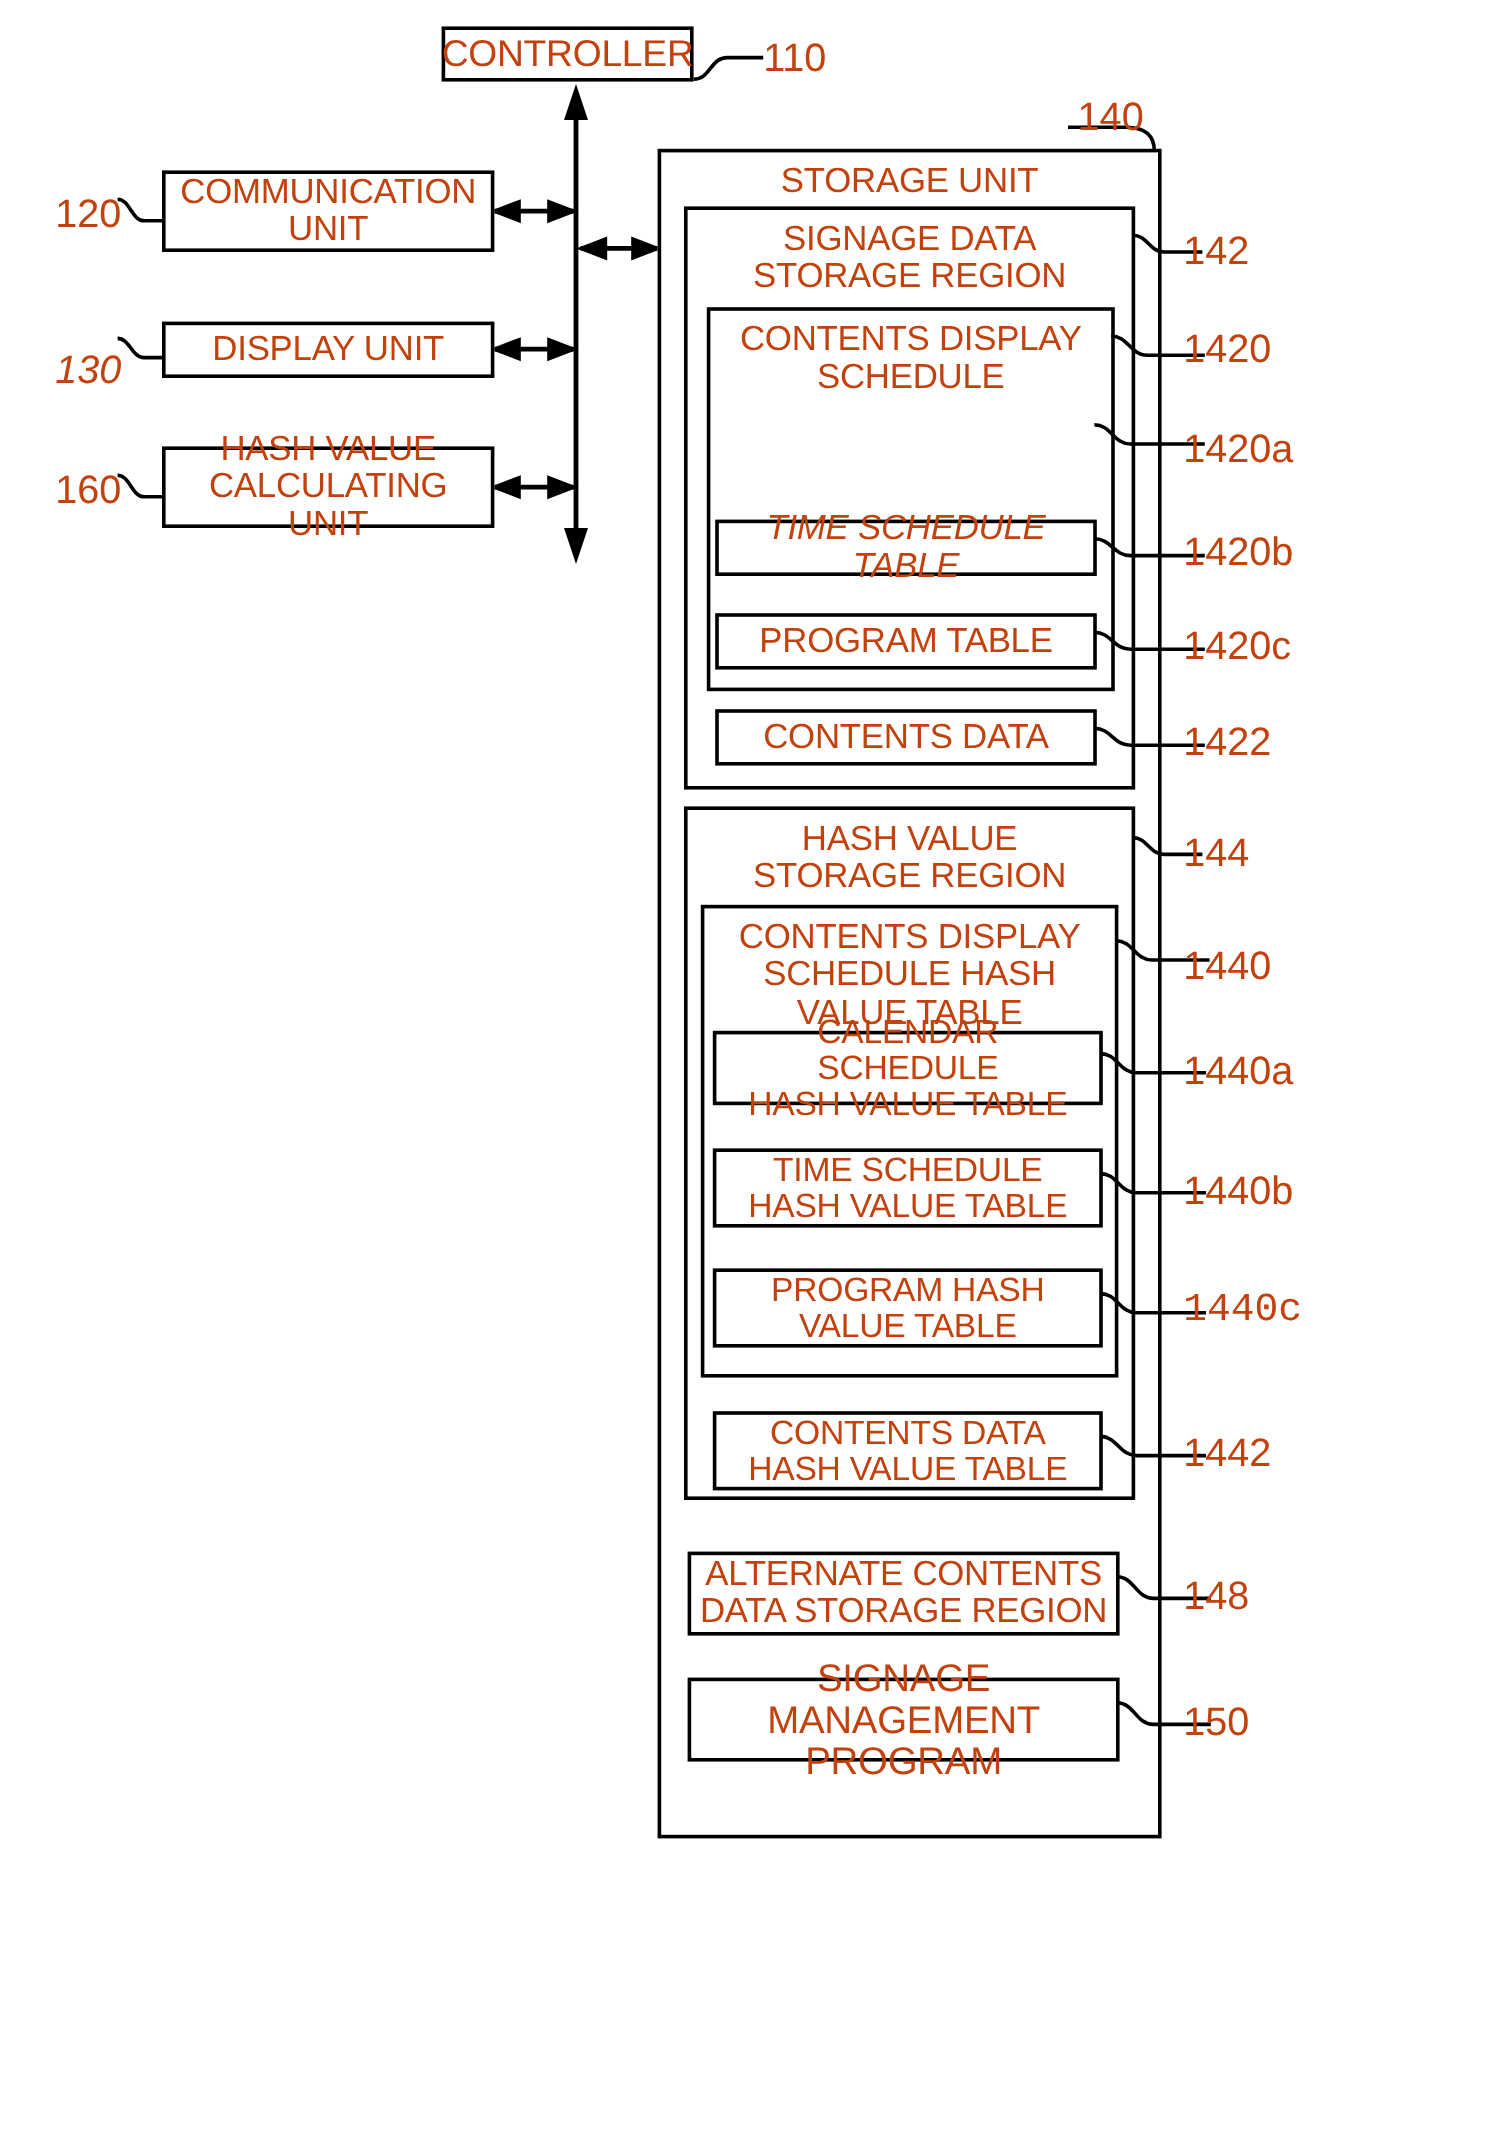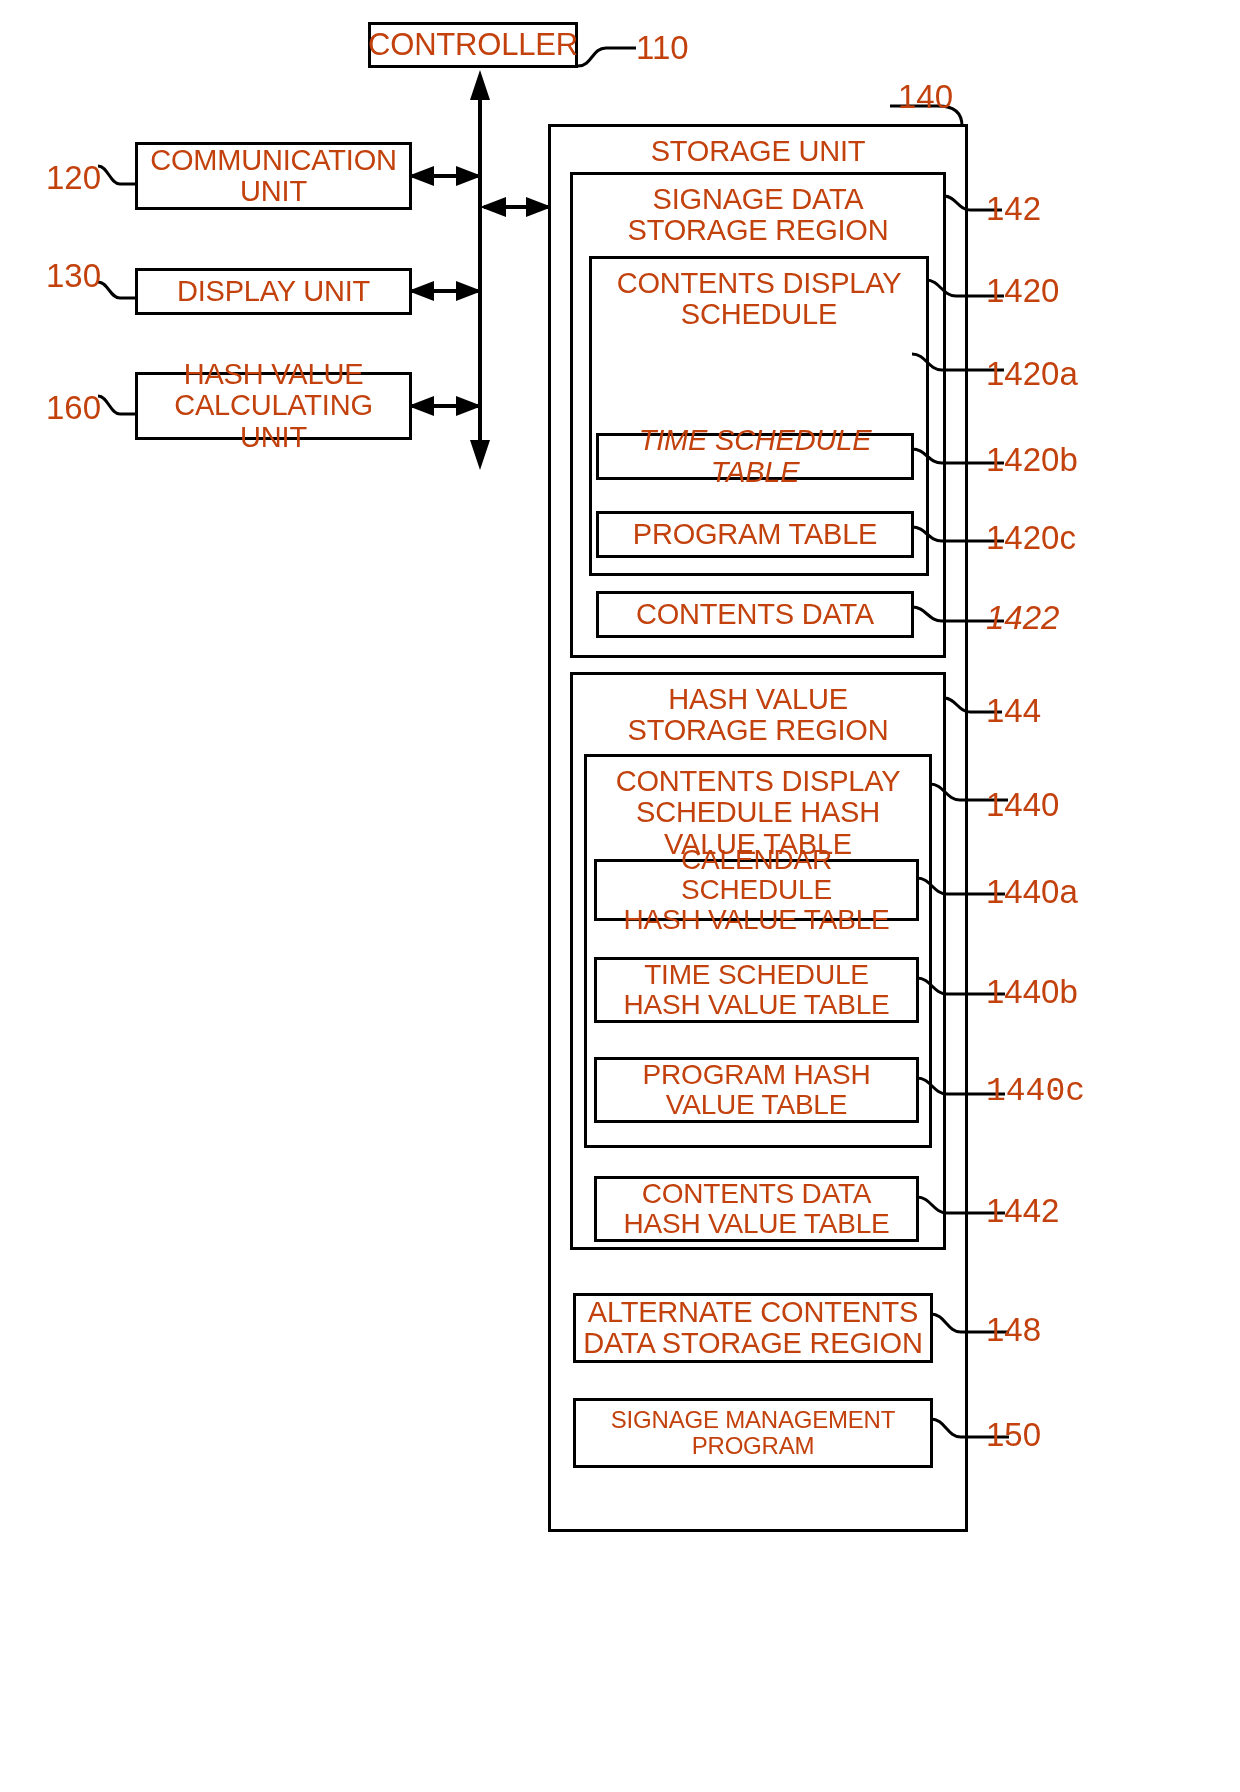--- a/index.html
+++ b/index.html
@@ -109,21 +109,21 @@
   <div class="refnum" style="left:46px; top:159px;">120</div>
 
   <div class="box" style="left:135px; top:268px; width:277px; height:47px; font-size:29px;">
     <span class="lbl">DISPLAY UNIT</span>
   </div>
   <div class="lead" style="left:98px; top:272px;">
     <svg width="40" height="40" viewBox="0 0 40 40">
       <path d="M0,10 C10,10 12,26 22,26 C30,26 32,26 38,26" fill="none" stroke="#000" stroke-width="3"></path>
     </svg>
   </div>
-  <div class="refnum" style="left:46px; top:257px;">130</div>
+  <div class="refnum" style="left:46px; top:289px;font-style:italic;">130</div>
 
   <div class="box" style="left:135px; top:372px; width:277px; height:68px; font-size:29px;">
     <span class="lbl">HASH VALUE
 CALCULATING UNIT</span>
   </div>
   <div class="lead" style="left:98px; top:386px;">
     <svg width="40" height="40" viewBox="0 0 40 40">
       <path d="M0,10 C10,10 12,28 22,28 C30,28 32,28 38,28" fill="none" stroke="#000" stroke-width="3"></path>
     </svg>
   </div>
@@ -189,21 +189,21 @@
   <div class="refnum" style="left:986px; top:519px;">1420c</div>
 
   <div class="box" style="left:596px; top:591px; width:318px; height:47px; font-size:29px;">
     <span class="lbl">CONTENTS DATA</span>
   </div>
   <div class="lead" style="left:912px; top:595px;">
     <svg width="94" height="46" viewBox="0 0 94 46">
       <path d="M0,12 C14,12 16,26 30,26 C52,26 70,26 92,26" fill="none" stroke="#000" stroke-width="3"></path>
     </svg>
   </div>
-  <div class="refnum" style="left:986px; top:599px;font-style:italic;">1422</div>
+  <div class="refnum" style="left:986px; top:599px;">1422</div>
 
   <div class="box top" style="left:570px; top:672px; width:376px; height:578px; font-size:29px;">
     <span class="lbl">HASH VALUE
 STORAGE REGION</span>
   </div>
   <div class="lead" style="left:944px; top:682px;">
     <svg width="60" height="46" viewBox="0 0 60 46">
       <path d="M0,16 C12,16 14,30 26,30 C38,30 44,30 58,30" fill="none" stroke="#000" stroke-width="3"></path>
     </svg>
   </div>
@@ -269,21 +269,21 @@
     <span class="lbl">ALTERNATE CONTENTS
 DATA STORAGE REGION</span>
   </div>
   <div class="lead" style="left:931px; top:1302px;">
     <svg width="80" height="46" viewBox="0 0 80 46">
       <path d="M0,12 C14,12 16,30 30,30 C50,30 60,30 78,30" fill="none" stroke="#000" stroke-width="3"></path>
     </svg>
   </div>
   <div class="refnum" style="left:986px; top:1311px;">148</div>
 
-  <div class="box" style="left:573px; top:1398px; width:360px; height:70px; font-size:24px;">
+  <div class="box" style="left:573px; top:1398px; width:360px; height:70px; font-size:32px;">
     <span class="lbl">SIGNAGE MANAGEMENT
 PROGRAM</span>
   </div>
   <div class="lead" style="left:931px; top:1407px;">
     <svg width="80" height="46" viewBox="0 0 80 46">
       <path d="M0,12 C14,12 16,30 30,30 C50,30 60,30 78,30" fill="none" stroke="#000" stroke-width="3"></path>
     </svg>
   </div>
   <div class="refnum" style="left:986px; top:1416px;">150</div>
 

